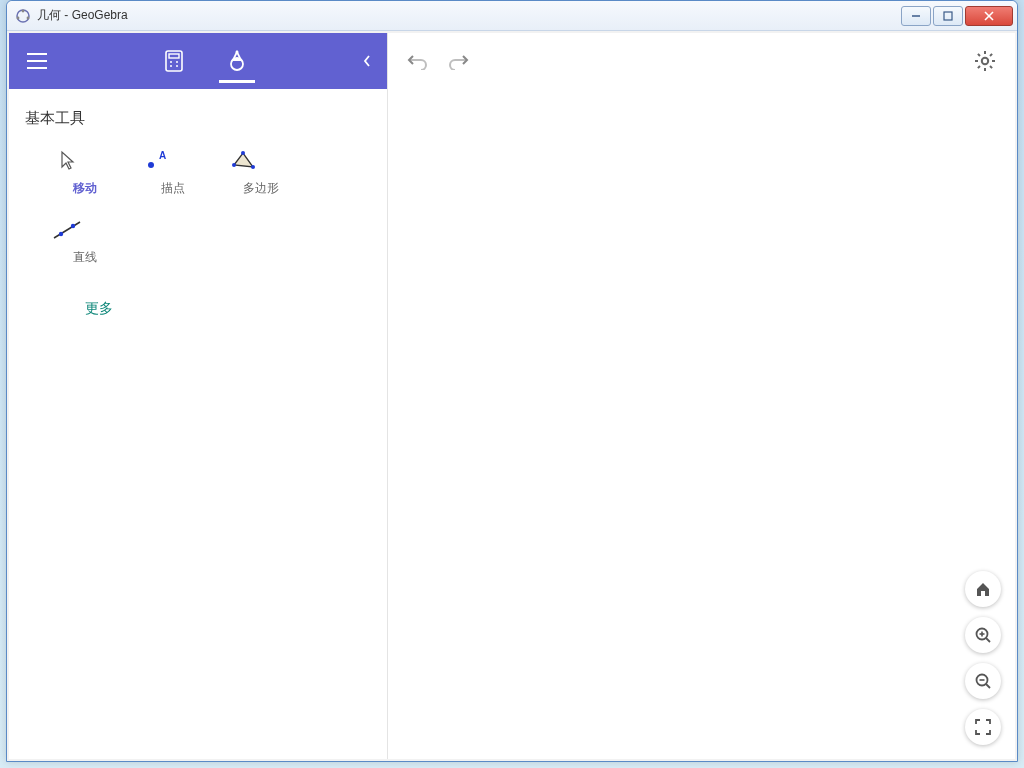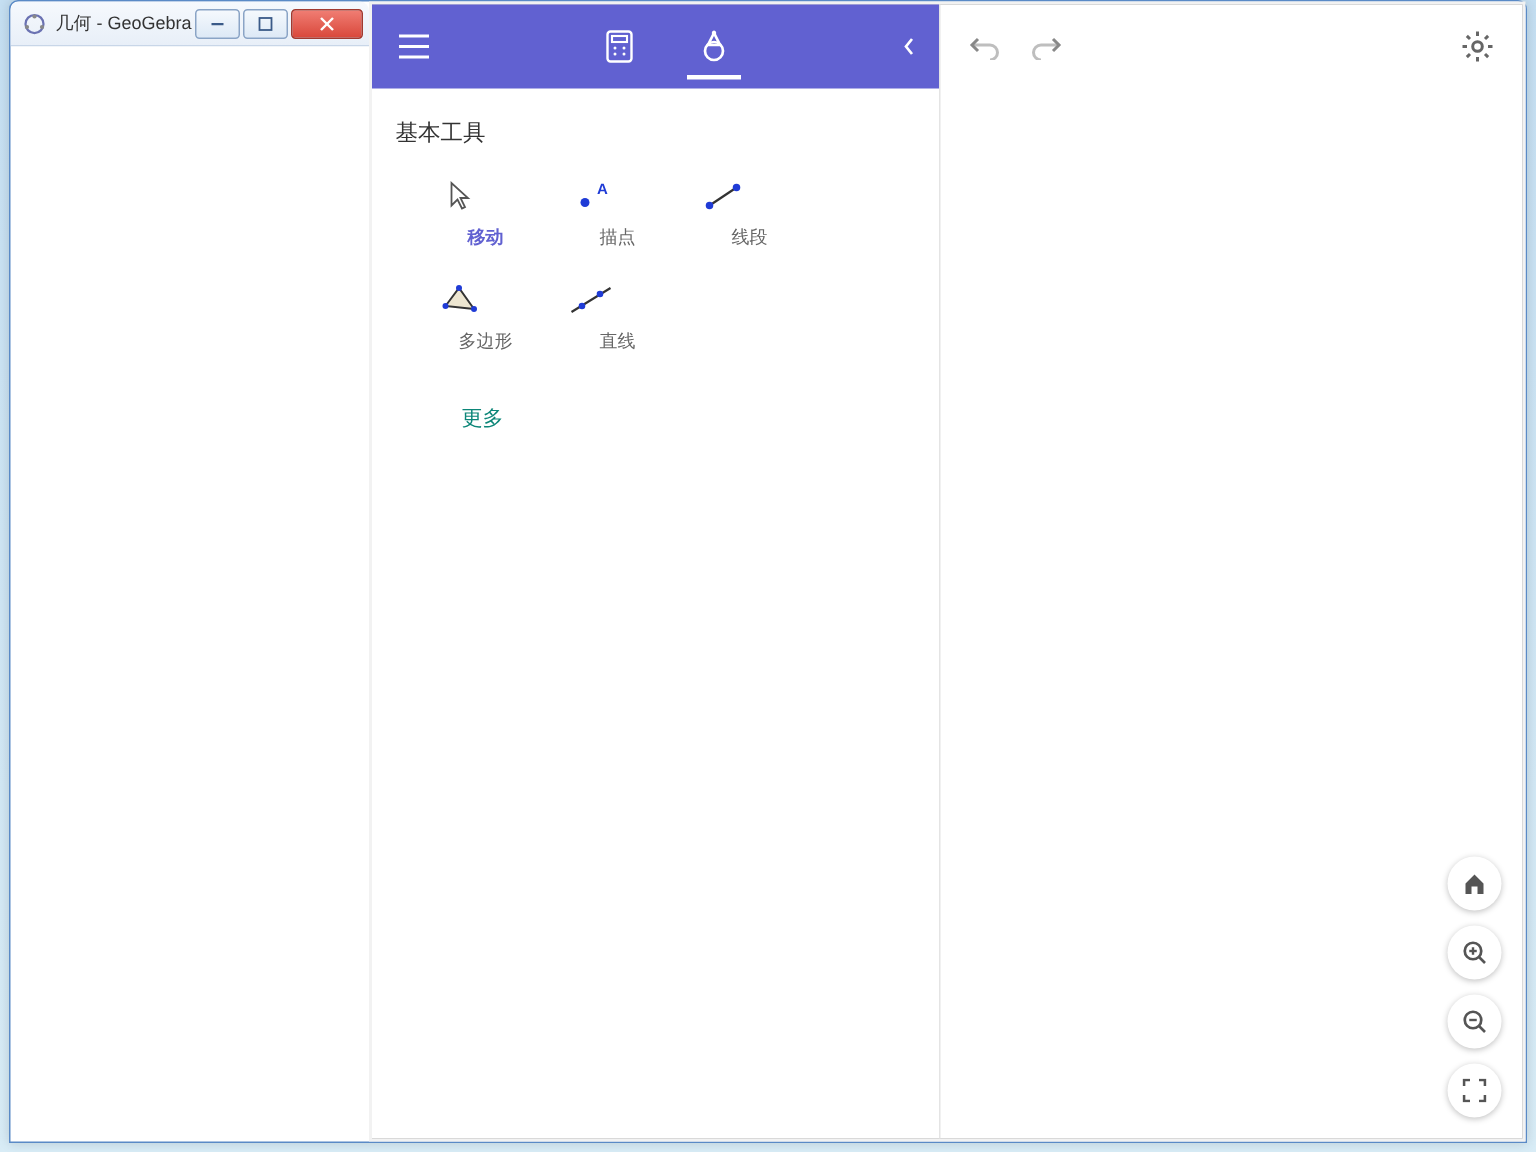--- a/index.html
+++ b/index.html
@@ -11,21 +11,21 @@
   overflow: hidden;
   position: relative;
 }
 .window {
   position: absolute;
   left: 6px; top: 0; right: 6px; bottom: 6px;
   background: #fff;
   border: 1px solid #5a8ac6;
   border-radius: 6px 6px 0 0;
   display: flex;
-  flex-direction: row;
+  flex-direction: column;
   box-shadow: 0 0 8px rgba(0,0,0,0.15);
 }
 .titlebar {
   height: 30px;
   background: linear-gradient(to bottom, #f6f9fd 0%, #e8eff8 100%);
   border-bottom: 1px solid #c8d6e8;
   display: flex;
   align-items: center;
   padding: 0 4px;
   border-radius: 6px 6px 0 0;
@@ -60,21 +60,21 @@
 }
 .client {
   flex: 1;
   background: #f2f2f2;
   padding: 2px;
   display: flex;
   min-height: 0;
 }
 .app {
   flex: 1;
-  background: #737373;
+  background: #c2410c;
   display: flex;
   min-width: 0;
 }
 .sidebar {
   width: 378px;
   display: flex;
   flex-direction: column;
   background: #fff;
 }
 .sidebar-top {
@@ -151,21 +151,21 @@
   margin-left: 36px;
 }
 .tool.selected .tool-label {
   color: #6161d1;
   font-weight: 600;
 }
 .more-link {
   color: #0c8678;
   font-size: 14px;
   margin-top: 30px;
-  margin-left: 44px;
+  margin-left: 60px;
   cursor: pointer;
   display: inline-block;
 }
 .canvas-area {
   flex: 1;
   position: relative;
   background: #fff;
   border-left: 1px solid #e4e4e4;
 }
 .canvas-top {
@@ -288,30 +288,20 @@
             <div class="tool">
               <div class="tool-icon">
                 <svg width="28" height="20">
                   <circle cx="10" cy="14" r="3" fill="#1f3bd6"></circle>
                   <text x="18" y="8" font-size="10" fill="#1f3bd6" font-weight="600">A</text>
                 </svg>
               </div>
               <div class="tool-label">描点</div>
             </div>
 
-            <div class="tool">
-              <div class="tool-icon">
-                <svg width="28" height="20">
-                  <line x1="5" y1="16" x2="23" y2="4" stroke="#333" stroke-width="1.5"></line>
-                  <circle cx="5" cy="16" r="2.5" fill="#1f3bd6"></circle>
-                  <circle cx="23" cy="4" r="2.5" fill="#1f3bd6"></circle>
-                </svg>
-              </div>
-              <div class="tool-label">线段</div>
-            </div>
 
             <div class="tool">
               <div class="tool-icon">
                 <svg width="26" height="22">
                   <polygon points="4,15 13,3 23,17" fill="#d6c89a" fill-opacity="0.45" stroke="#333" stroke-width="1.3"></polygon>
                   <circle cx="4" cy="15" r="2" fill="#1f3bd6"></circle>
                   <circle cx="13" cy="3" r="2" fill="#1f3bd6"></circle>
                   <circle cx="23" cy="17" r="2" fill="#1f3bd6"></circle>
                 </svg>
               </div>

